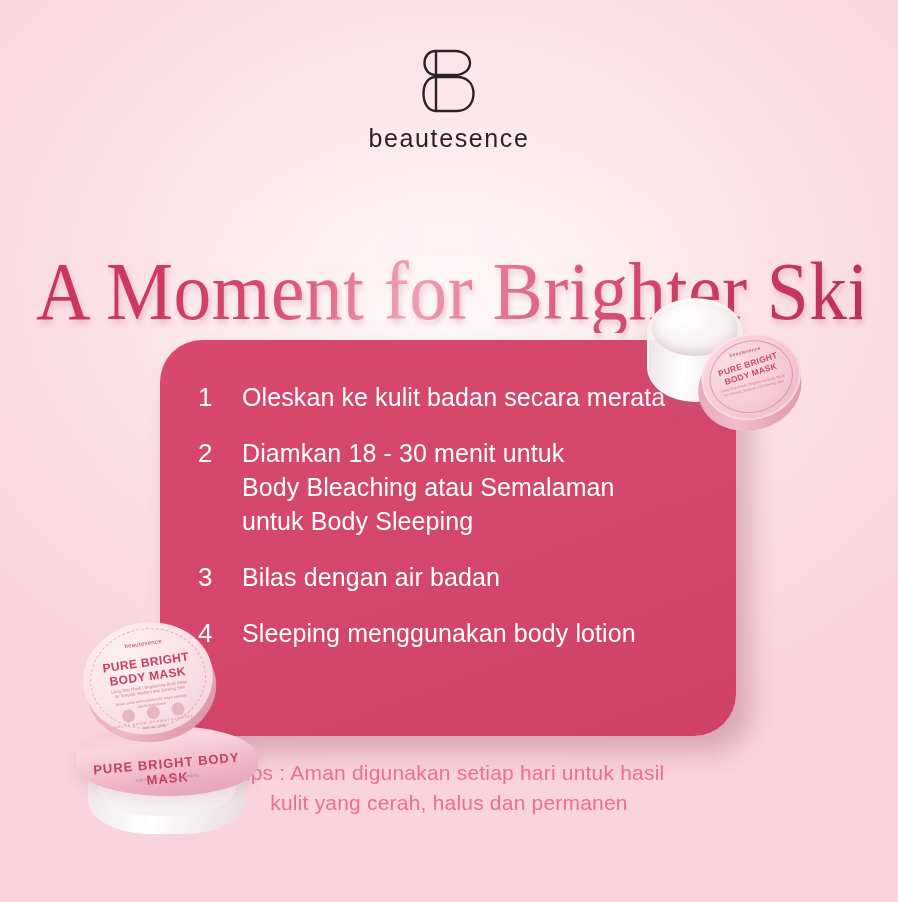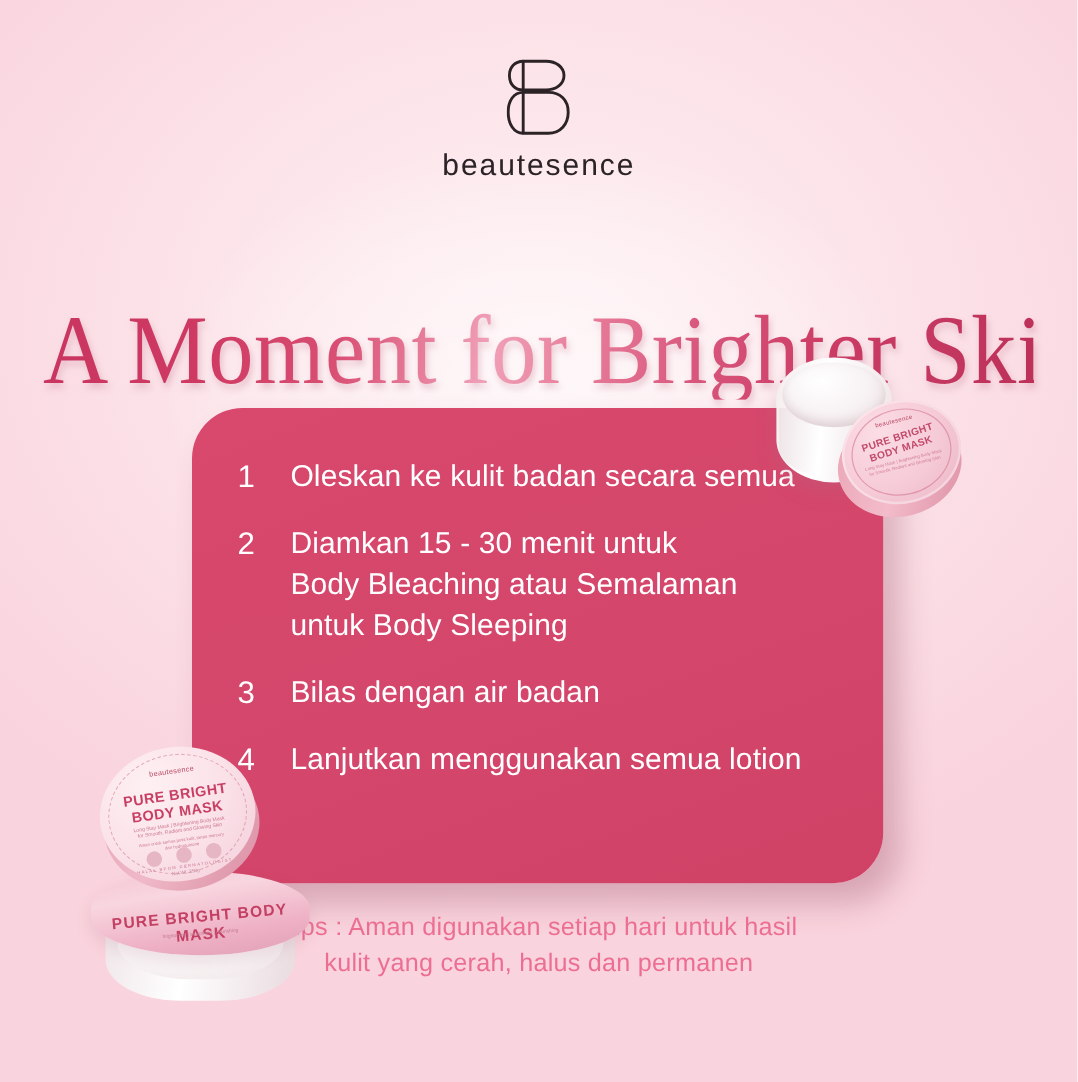--- a/index.html
+++ b/index.html
@@ -411,38 +411,38 @@
     <div class="logo-word">beautesence</div>
   </div>
 
   <h1 class="headline">A Moment for Brighter Skin</h1>
 
   <div class="steps-card">
     <div class="steps-list">
 
       <div class="step-row">
         <div class="step-num">1</div>
-        <div class="step-text">Oleskan ke kulit badan secara semua</div>
+        <div class="step-text">Oleskan ke kulit badan secara merata</div>
       </div>
 
       <div class="step-row">
         <div class="step-num">2</div>
-        <div class="step-text">Diamkan 15 - 30 menit untuk
+        <div class="step-text">Diamkan 18 - 30 menit untuk
 Body Bleaching atau Semalaman
 untuk Body Sleeping</div>
       </div>
 
       <div class="step-row">
         <div class="step-num">3</div>
         <div class="step-text">Bilas dengan air badan</div>
       </div>
 
       <div class="step-row">
         <div class="step-num">4</div>
-        <div class="step-text">Lanjutkan menggunakan semua lotion</div>
+        <div class="step-text">Sleeping menggunakan body lotion</div>
       </div>
 
 
     </div>
   </div>
 
   <div class="tips">Tips : Aman digunakan setiap hari untuk hasil
 kulit yang cerah, halus dan permanen</div>
 
   <div class="product-tr">

